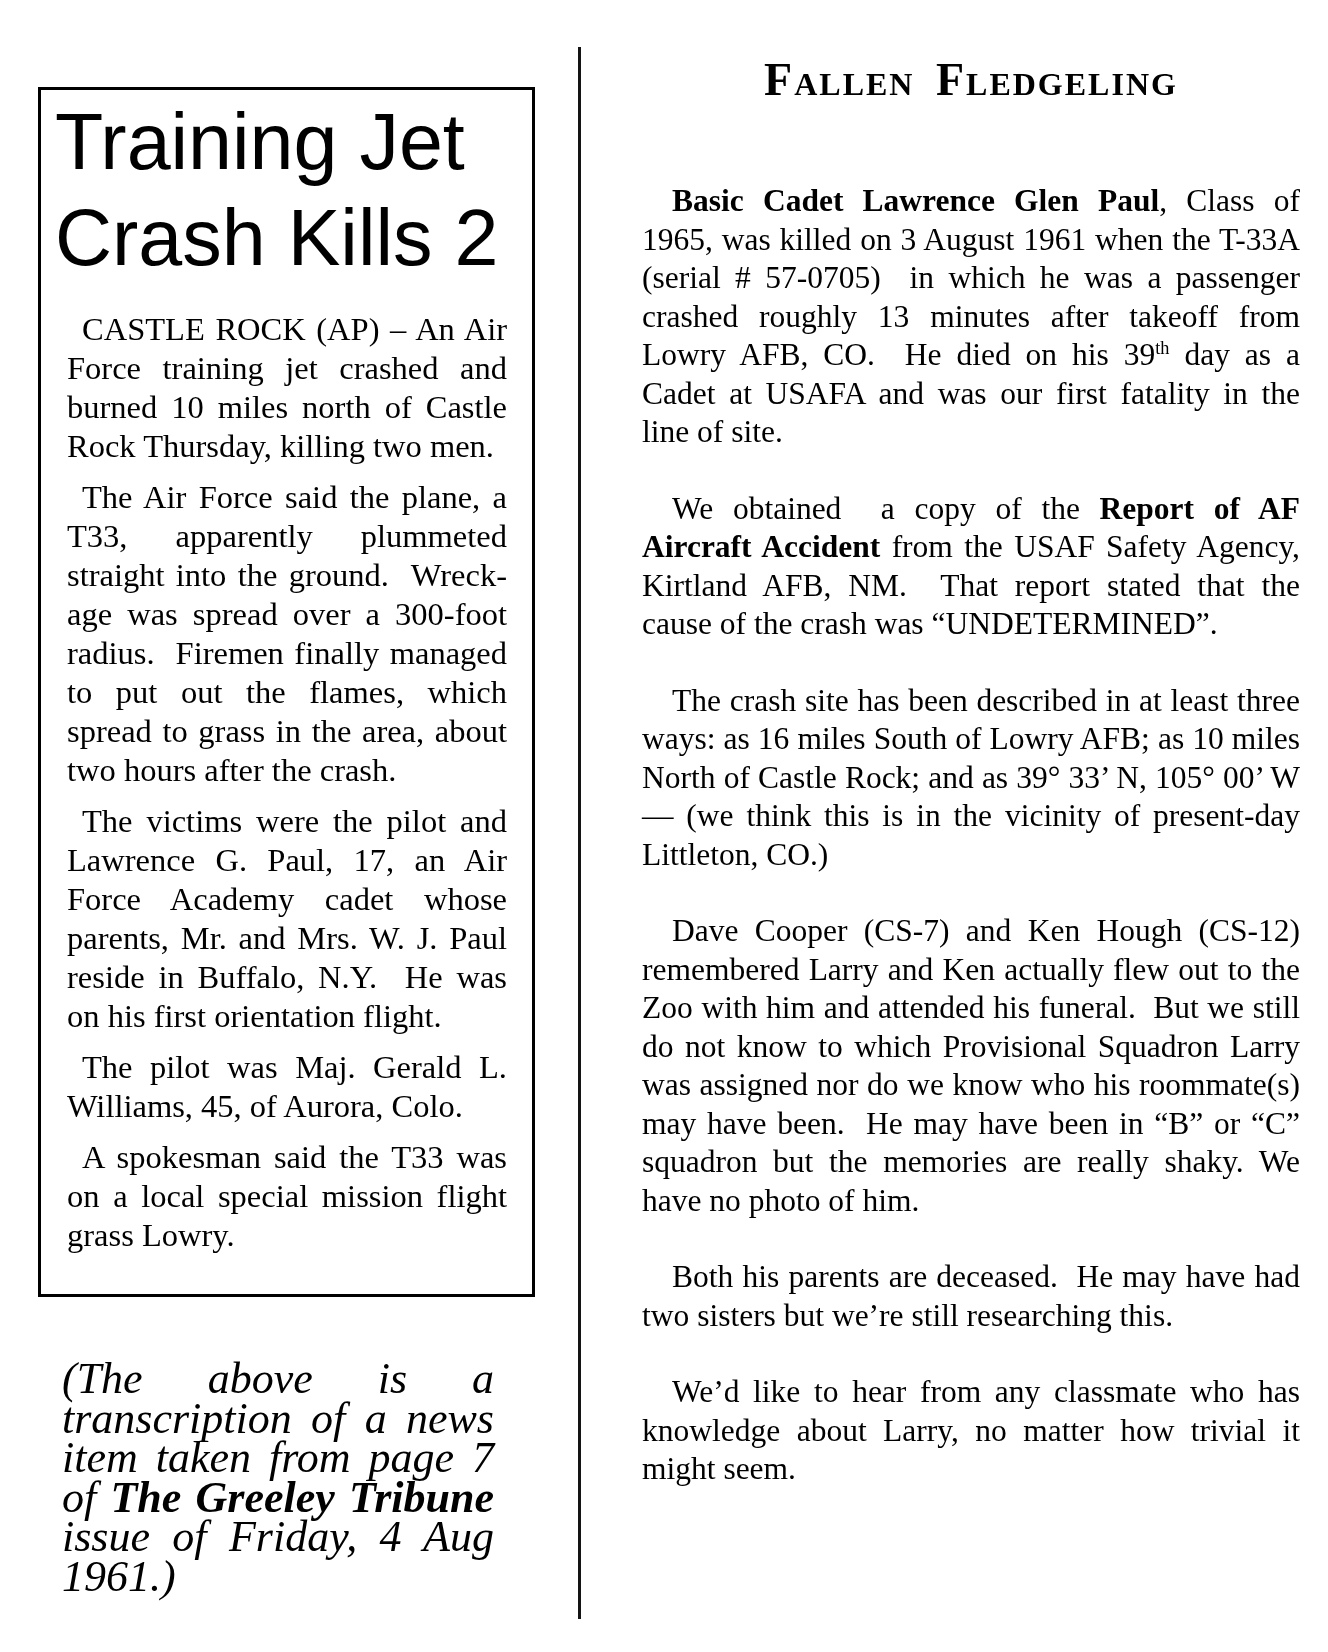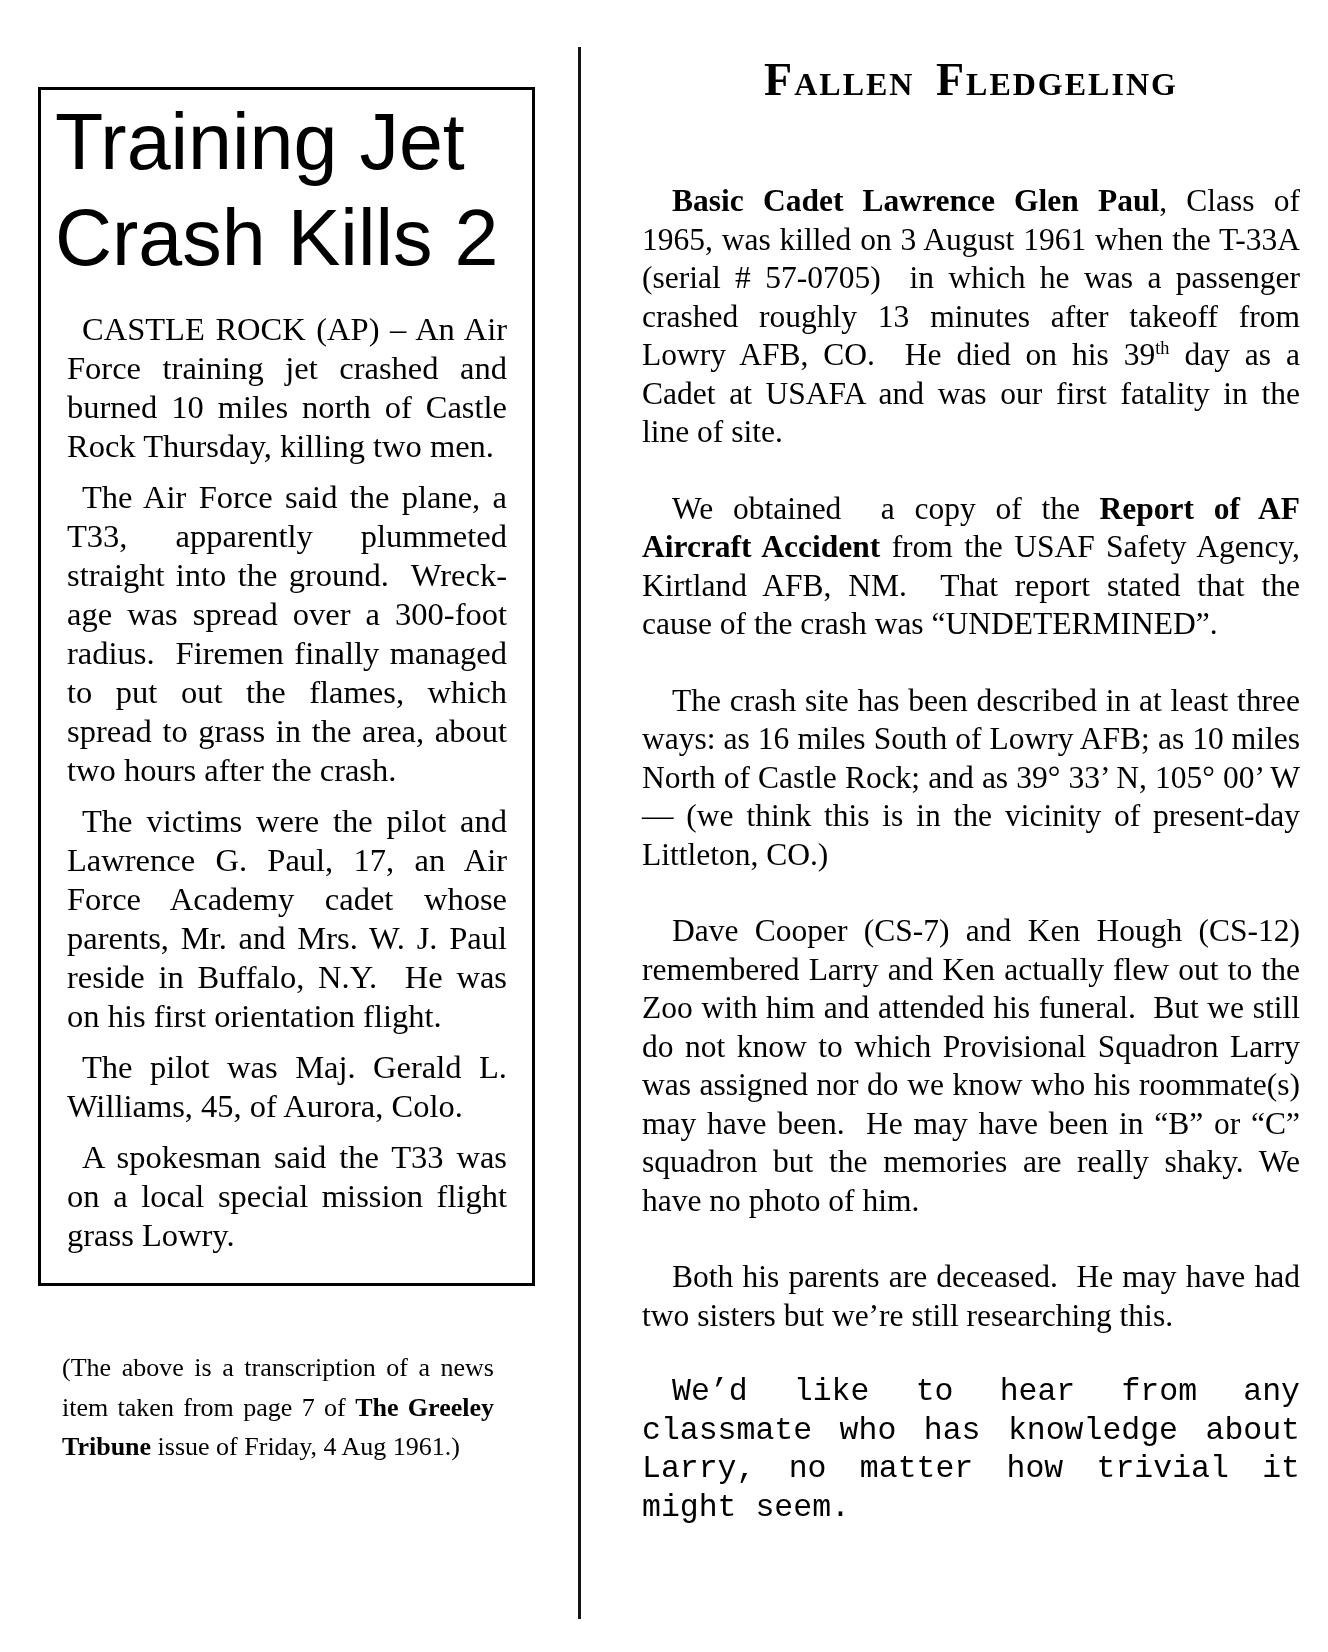--- a/index.html
+++ b/index.html
@@ -22,21 +22,21 @@
   }
 
   
   .left-col{
     position:absolute;
     left:38px;top:87px;
     width:497px;
   }
   .news-box{
     border:3px solid #000;
-    padding:4px 13px 16px 14px;
+    padding:4px 13px 27px 14px;
     background:#fff;
   }
   .headline{
     margin:0 0 24px 0;
     font-family:"Liberation Sans", sans-serif;
     font-weight:400;
     font-size:79px;
     line-height:96px;
     letter-spacing:0px;
     color:#000;
@@ -48,21 +48,22 @@
     text-align:justify;
     text-indent:15px;
     white-space:pre-wrap;
   }
   .note{
     margin:62px 28px 0 24px;
     width:432px;
   }
   .note p{
     margin:0;
-    font-size:26px;
+    font-style:italic;
+    font-size:44px;
     line-height:39.5px;
     text-align:justify;
     white-space:pre-wrap;
   }
 
   
   .right-col{
     position:absolute;
     left:642px;top:54px;
     width:658px;
@@ -78,21 +79,21 @@
     margin:0 0 76px 0;
   }
   .ff-body p{
     margin:0 0 38px 0;
     font-size:31.5px;
     line-height:38.5px;
     text-align:justify;
     text-indent:30px;
     white-space:pre-wrap;
   }
-  .ff-body p:last-child{margin-bottom:0;font-family:Liberation Mono, monospace;}
+  .ff-body p:last-child{margin-bottom:0;}
 
   
   .run-bold{font-weight:700;}
   .run-sup{vertical-align:super;font-size:0.58em;line-height:0;}
 </style>
 </head>
 <body>
 
 <div class="page">
 

